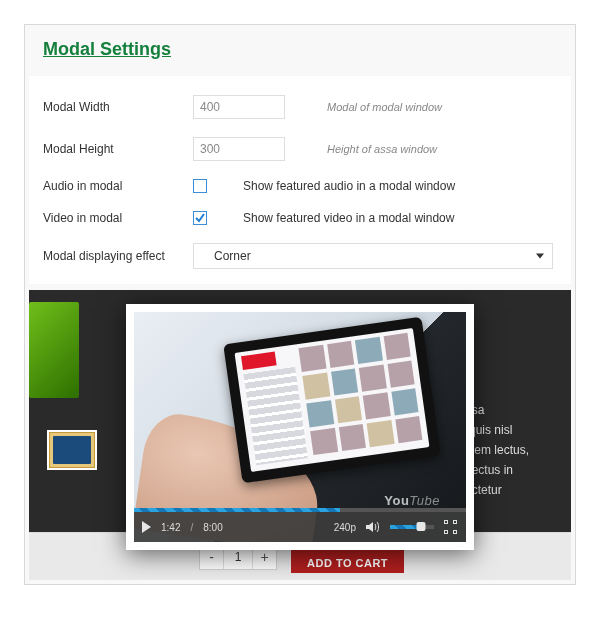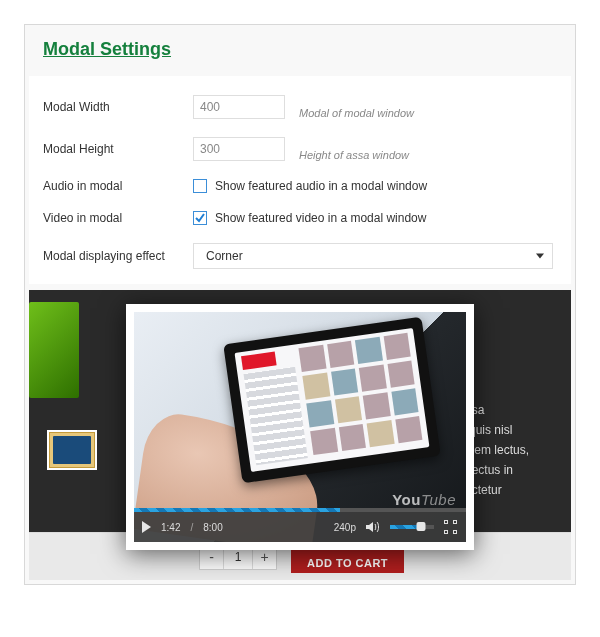--- a/index.html
+++ b/index.html
@@ -27,21 +27,21 @@
     padding: 9px 0;
     font-size: 12px;
     color: #333;
   }
   .row-label {
     width: 150px;
     flex: 0 0 150px;
     font-size: 12px;
     color: #333;
   }
-  .row-control { display: flex; align-items: flex-end; flex: 1; }
+  .row-control { display: flex; align-items: center; flex: 1; gap: 28px; }
   .txt-input {
     width: 92px;
     height: 24px;
     border: 1px solid #dedede;
     background: #fff;
     padding: 2px 6px;
     font-size: 12px;
     color: #888;
   }
   .hint {
@@ -59,21 +59,21 @@
     margin-right: 8px;
     background: #fff;
   }
   .cb svg { display: none; }
   .cb.checked svg { display: block; }
   .cb-label { font-size: 12px; color: #333; }
   .sel {
     flex: 1;
     height: 26px;
     border: 1px solid #dedede;
-    padding: 0 22px 0 12px;
+    padding: 0 22px 0 20px;
     font-size: 12px;
     color: #333;
     display: flex;
     align-items: center;
     position: relative;
     background: #fff;
   }
   .sel .caret {
     position: absolute; right: 8px; top: 50%; transform: translateY(-50%);
     border-left: 4px solid transparent;
@@ -123,21 +123,21 @@
   .scene-bg{position:absolute;inset:0;background:linear-gradient(135deg,#e9eef4 0%,#cfd8e1 55%,#24282c 55%,#15181b 100%);}
   .tablet{position:absolute;top:18px;right:34px;width:200px;height:140px;background:#111;border-radius:6px;transform:rotate(-8deg);box-shadow:0 4px 12px rgba(0,0,0,.5);}
   .tablet-screen{position:absolute;inset:10px;background:#f7f7f9;border-radius:2px;overflow:hidden;}
   .spin-logo{position:absolute;top:4px;left:6px;width:34px;height:14px;background:#e0172a;}
   .mag-col{position:absolute;top:22px;left:6px;width:52px;bottom:6px;background:repeating-linear-gradient(#d7d9de 0 6px,#fff 6px 9px);}
   .mag-grid{position:absolute;top:4px;left:64px;right:6px;bottom:6px;display:grid;grid-template-columns:repeat(4,1fr);grid-auto-rows:24px;gap:4px;}
   .mag-grid div{background:#b7a1a8;}
   .mag-grid div:nth-child(3n){background:#8caab8;}
   .mag-grid div:nth-child(5n){background:#d0c1a2;}
   .hand{position:absolute;left:6px;bottom:0;width:180px;height:120px;background:radial-gradient(ellipse at 30% 30%,#e9c7b4,#c49277);border-top-right-radius:90% 70%;border-top-left-radius:20% 40%;transform:rotate(8deg);}
-  .yt-logo{position:absolute;right:10px;bottom:34px;color:#bbb;font-size:15px;font-style:italic;letter-spacing:.5px;opacity:.7;}
+  .yt-logo{position:absolute;right:26px;bottom:34px;color:#bbb;font-size:13px;font-style:italic;letter-spacing:.5px;opacity:.7;}
   .yt-logo b{color:#fff;font-style:normal;}
 
   .controls{
     position:absolute;left:0;right:0;bottom:0;height:30px;background:rgba(60,60,60,.92);
     display:flex;align-items:center;padding:0 8px;color:#dcdcdc;font-size:10px;gap:10px;
   }
   .progress{position:absolute;left:0;right:0;top:-4px;height:4px;background:#555;}
   .progress-buf{position:absolute;left:0;top:0;height:100%;width:62%;
     background:repeating-linear-gradient(45deg,#2aa2e0 0 6px,#1478b6 6px 12px);}
   .play-tri{width:0;height:0;border-top:6px solid transparent;border-bottom:6px solid transparent;border-left:9px solid #e6e6e6;}

